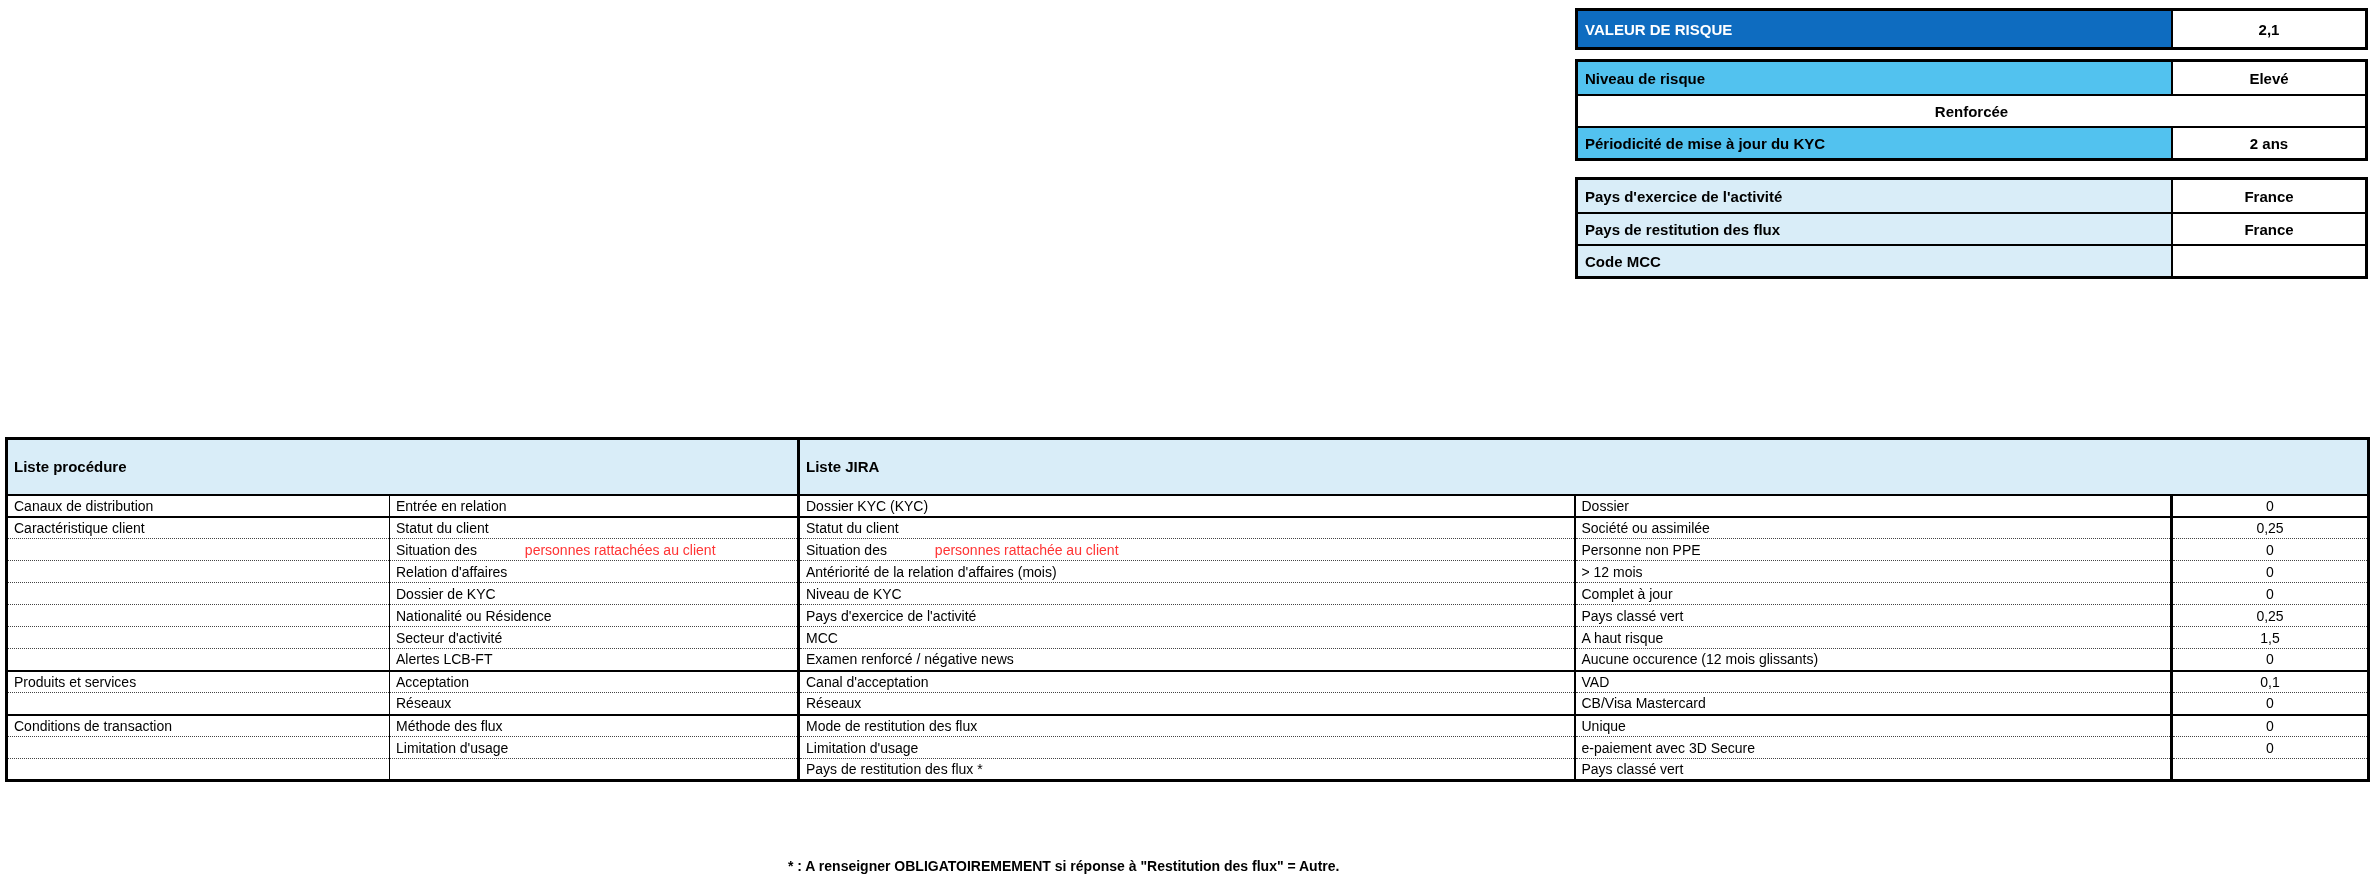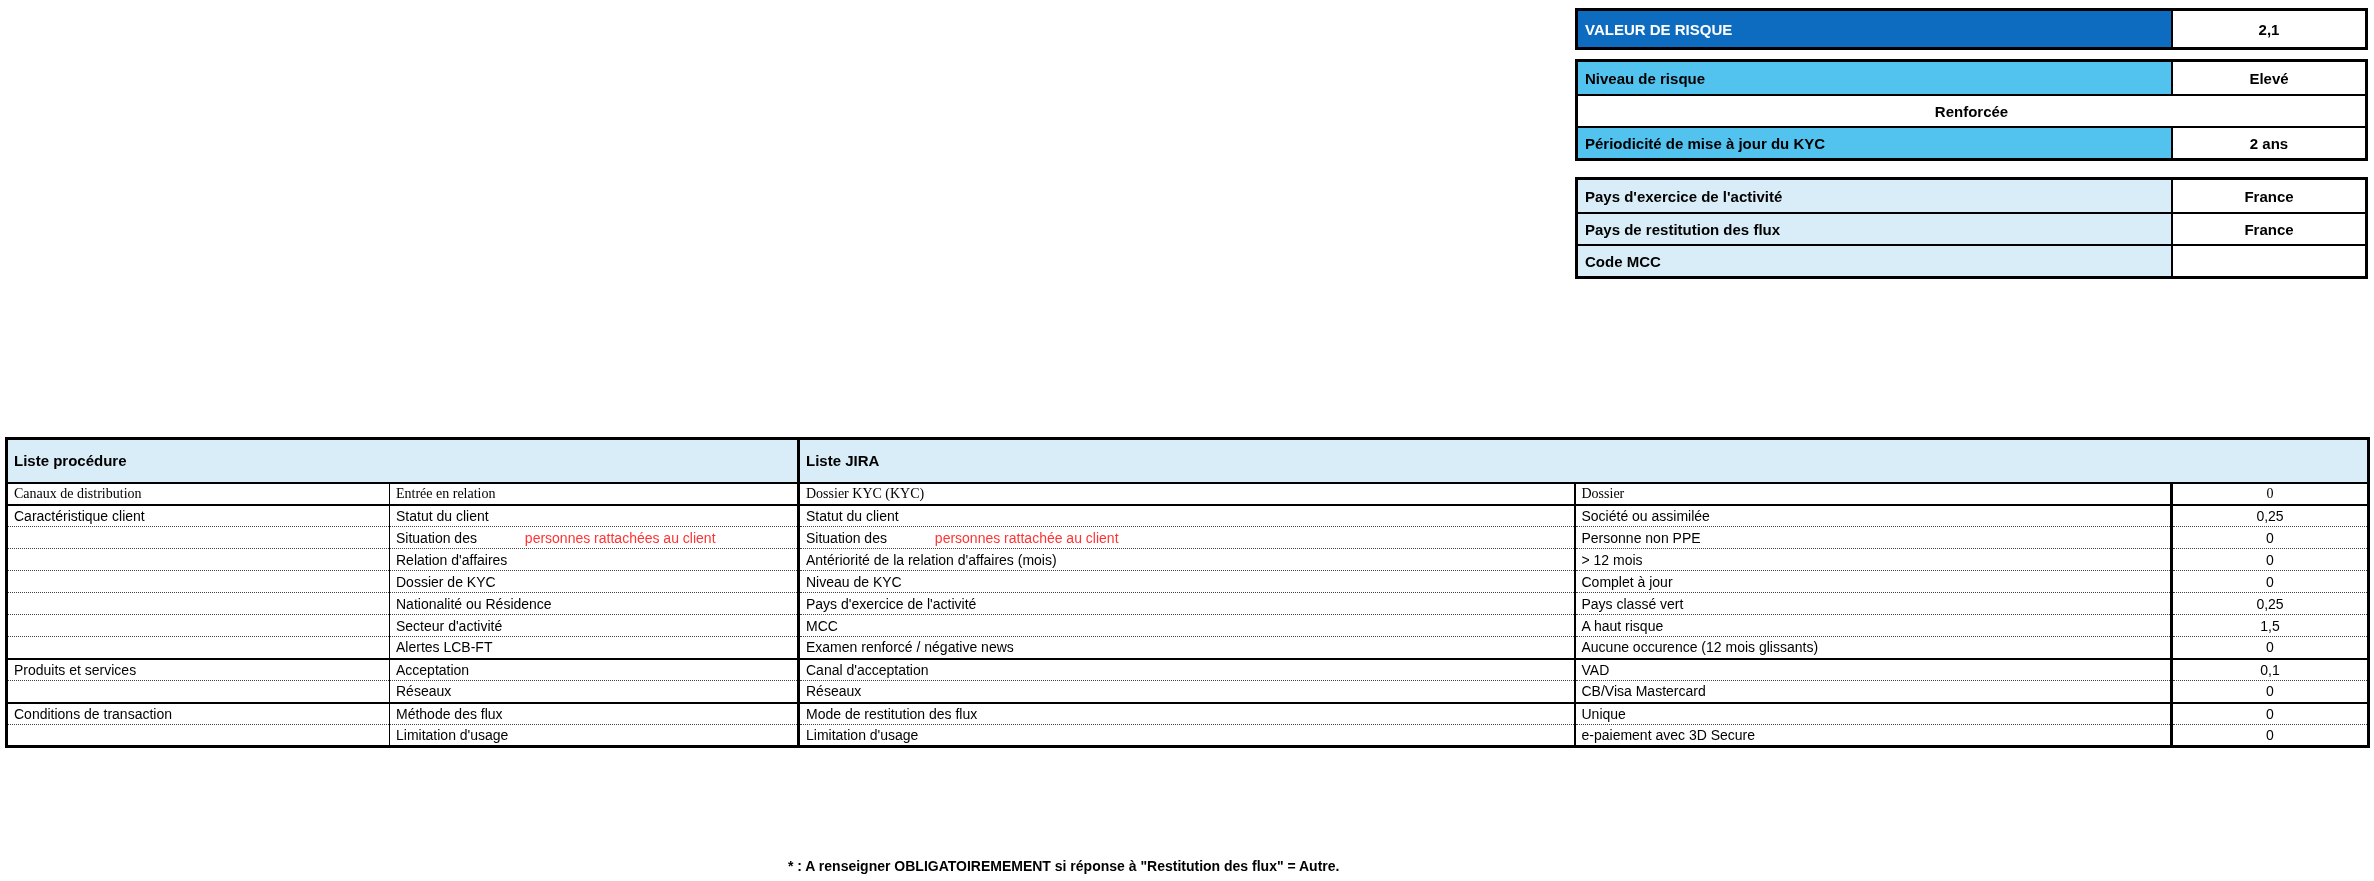--- a/index.html
+++ b/index.html
@@ -34,30 +34,30 @@
   #box-country .lbl{background:var(--pale-blue);}
   
   #matrix{
     position:absolute;left:5px;top:437px;width:2362px;
     border-collapse:collapse;table-layout:fixed;
     font-size:14px;
   }
   #matrix td{padding:0 6px;height:22px;overflow:hidden;white-space:nowrap;vertical-align:middle;}
   #matrix{border:3px solid var(--line);}
   #matrix .hdr td{
-    height:44px;background:var(--pale-blue);font-weight:bold;font-size:15px;
+    height:56px;background:var(--pale-blue);font-weight:bold;font-size:15px;
     border-bottom:2px solid var(--line);vertical-align:middle;
   }
   #matrix td.c2{border-left:1px solid var(--line);}
   #matrix td.c3{border-left:3px solid var(--line);}
   #matrix td.c4{border-left:2px solid var(--line);}
   #matrix td.c5{border-left:3px solid var(--line);text-align:center;}
   #matrix tbody tr td{border-top:1px dotted #444;}
   #matrix tbody tr.group-start td{border-top:2px solid var(--line);}
-  #matrix tbody tr:first-child td{border-top:none;font-family:Liberation Serif, serif;}
+  #matrix tbody tr:first-child td{border-top:none;}
   .red{color:var(--red);margin-left:44px;}
   
   #footnote{
     position:absolute;left:788px;top:858px;font-size:14px;font-weight:bold;
   }
 </style>
 </head>
 <body>
 
 <div class="sbox" id="box-risk-value">
@@ -201,16 +201,23 @@
 
   <tr>
     <td class="c1"><span class="t"></span></td>
     <td class="c2"><span class="t">Limitation d'usage</span><span class="t red"></span></td>
     <td class="c3"><span class="t">Limitation d'usage</span><span class="t red"></span></td>
     <td class="c4"><span class="t">e-paiement avec 3D Secure</span></td>
     <td class="c5"><span class="t">0</span></td>
   </tr>
 
 
+  <tr>
+    <td class="c1"><span class="t"></span></td>
+    <td class="c2"><span class="t"></span><span class="t red"></span></td>
+    <td class="c3"><span class="t">Pays de restitution des flux *</span><span class="t red"></span></td>
+    <td class="c4"><span class="t">Pays classé vert</span></td>
+    <td class="c5"><span class="t"></span></td>
+  </tr>
 </tbody>
 </table>
 
 <div id="footnote">* : A renseigner OBLIGATOIREMEMENT si réponse à "Restitution des flux" = Autre.</div>
 
 </body></html>

